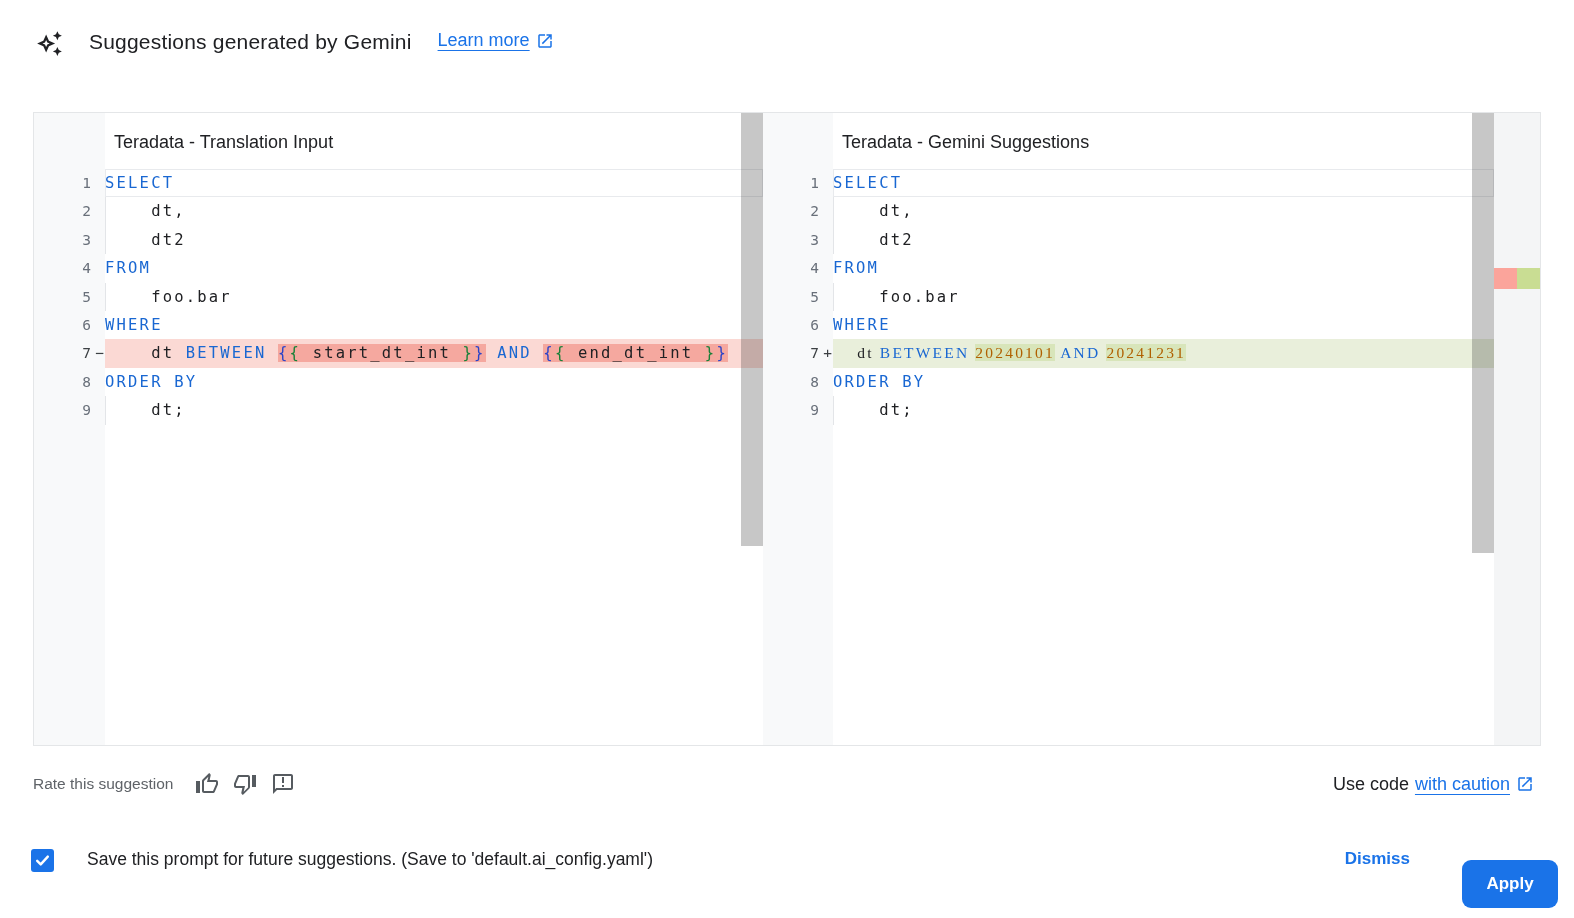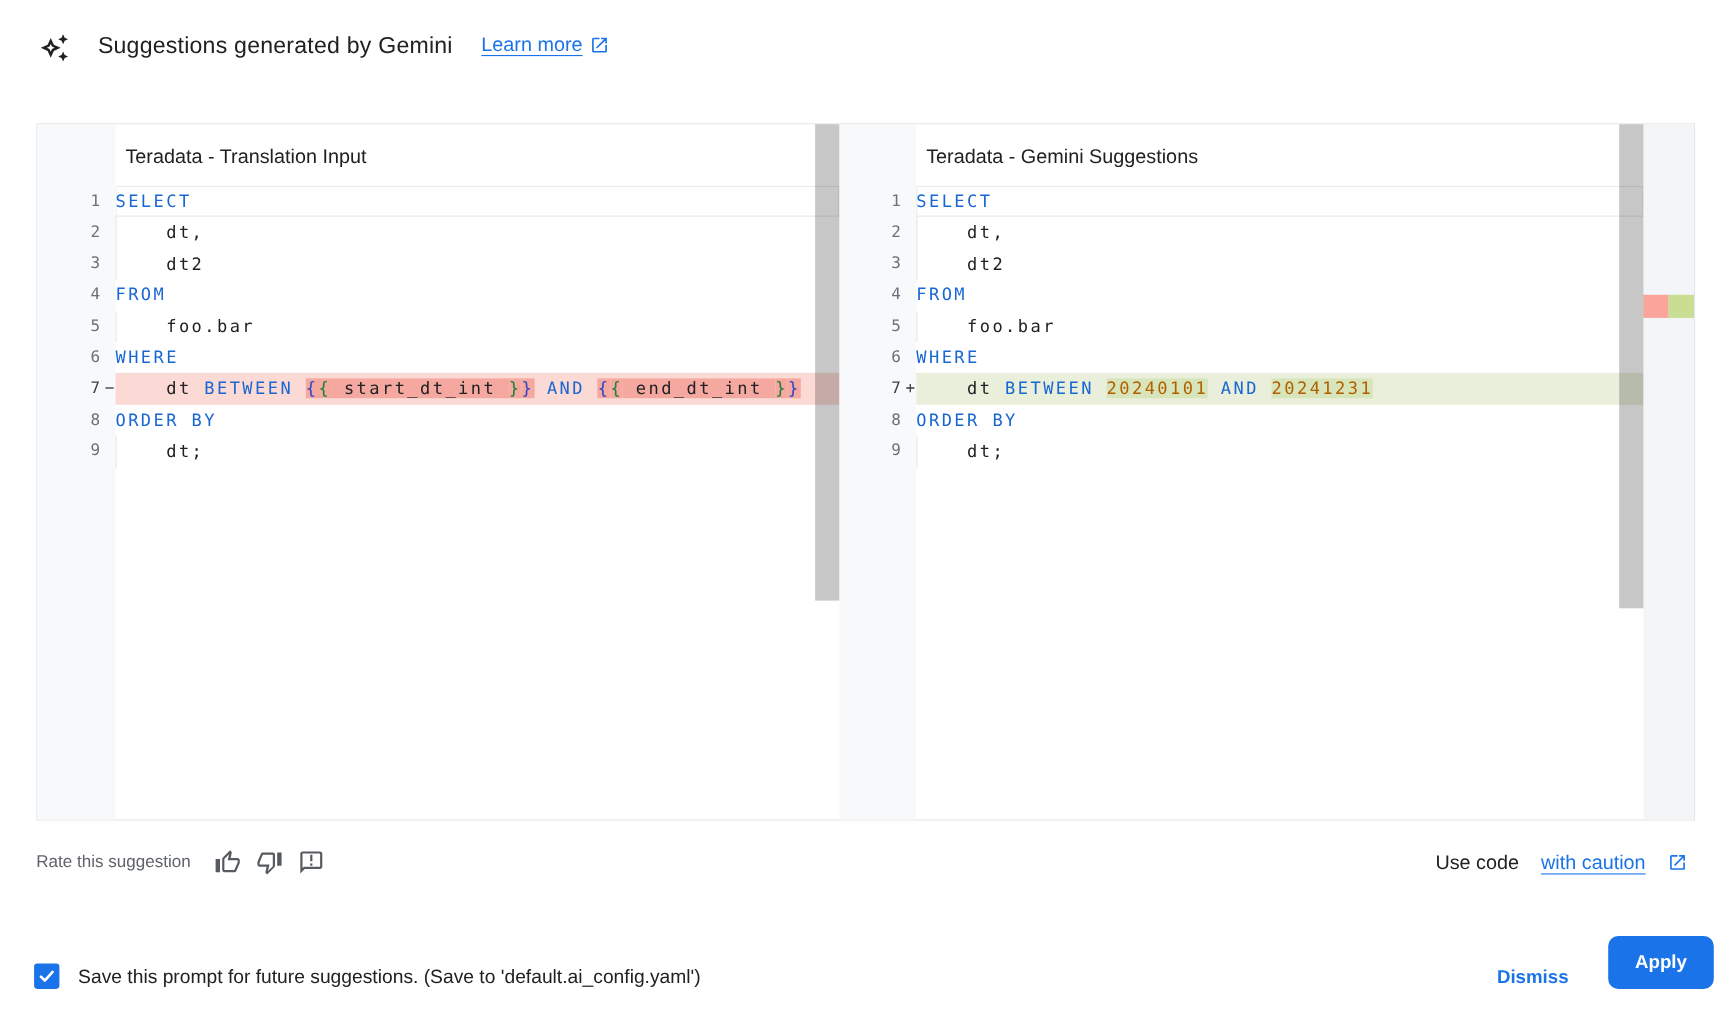--- a/index.html
+++ b/index.html
@@ -36,21 +36,21 @@
   .ln { position:relative; flex:0 0 71px; text-align:right; padding-right:14px;
         color:#69707a; font-size:14.5px; }
   .editor.right .ln { flex-basis:70px; }
   .ln .mark { position:absolute; right:1px; color:#3c4043; }
   .line.removed .ln, .line.added .ln { color:#3c4043; }
   .content { position:relative; flex:1; white-space:pre; letter-spacing:2.2px; color:var(--text); }
   .content.current { box-shadow:inset 0 0 0 1px #e8eaed; }
   .content.guide::before { content:""; position:absolute; left:0; top:0; bottom:0;
                            width:1px; background:#e3e5e8; }
   .line.removed .content { background:var(--removed-line); }
-  .line.added   .content { background:var(--added-line); }
+  .line.added   .content { background:var(--added-line);font-family:Liberation Serif, serif; }
   .line.removed .hl { background:var(--removed-word); }
   .line.added   .hl { background:var(--added-word); }
 
   .tk-kw  { color:var(--kw); }
   .tk-pl  { color:var(--text); }
   .tk-num { color:var(--num); }
   .tk-bb  { color:var(--brace-blue); }
   .tk-gb  { color:var(--brace-green); }
 
   
@@ -61,27 +61,27 @@
   .ov-marker { position:absolute; top:155px; height:21px; }
   .ov-red   { left:0;  width:23px; background:#fba49b; }
   .ov-green { left:23px; width:23px; background:#c9dd93; }
 
   
   .rate-row { position:absolute; left:33px; right:40px; top:768px; height:32px;
               display:flex; align-items:center; }
   .rate-label { font-size:15.5px; color:var(--muted); margin-right:22px; }
   .icon-btn { width:24px; height:24px; margin-right:14px; cursor:pointer; background:none; border:none; padding:0; }
   .icon-btn svg { width:24px; height:24px; fill:#565b60; }
-  .use-code { margin-left:auto; display:flex; align-items:center; gap:20px; font-size:18px; color:var(--text); }
+  .use-code { margin-left:auto; display:flex; align-items:center; gap:6px; font-size:18px; color:var(--text); }
   .use-code .caution { color:var(--accent); text-decoration:underline; text-underline-offset:4px; cursor:pointer; }
   .use-code .ext-icon { width:18px; height:18px; }
 
   
   .footer { position:absolute; left:31px; right:16px; top:849px; height:50px;
-            display:flex; align-items:flex-end; }
+            display:flex; align-items:flex-start;gap:16px; }
   .checkbox { width:23px; height:23px; border-radius:3px; background:var(--accent);
               display:flex; align-items:center; justify-content:center; cursor:pointer; flex:0 0 auto; }
   .checkbox svg { width:17px; height:17px; }
   .cb-label { margin-left:17px; font-size:17.5px; color:var(--text); }
   .dismiss-btn { margin-left:auto; background:none; border:none; color:var(--accent);
                  font-size:17px; font-weight:700; font-family:inherit; cursor:pointer; margin-right:36px; }
   .apply-btn { width:96px; height:48px; border:none; border-radius:9px; background:var(--accent);
                color:#fff; font-size:17px; font-weight:700; font-family:inherit; cursor:pointer;margin-top:11px; }
 </style>
 </head>

